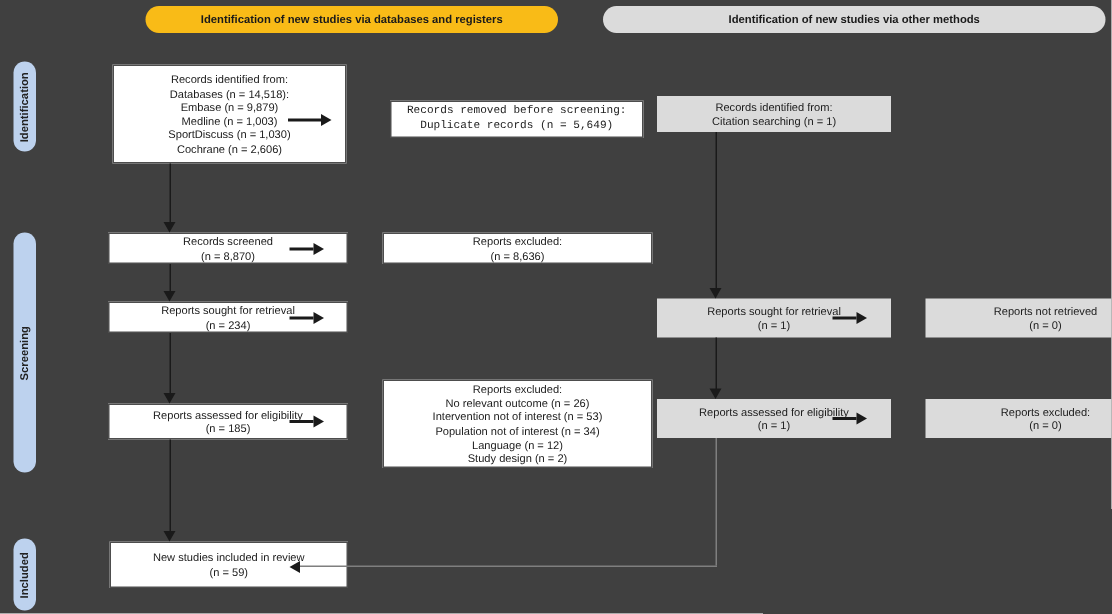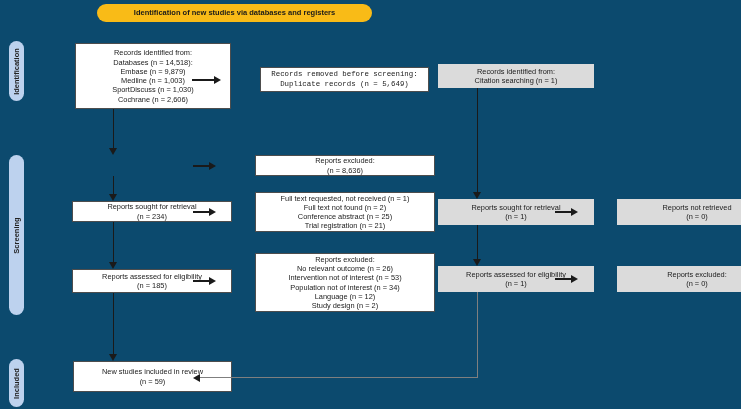--- a/index.html
+++ b/index.html
@@ -1,18 +1,18 @@
 <!DOCTYPE html>
 <html style="--banner-databases-bg: #F9BB17; --banner-other-bg: #DBDBDB; --stage-bg: #BDD2EE; --gray-box-bg: #DBDBDB; --box-border: #4D4D4D; --arrow: #1A1A1A; --elbow: #7F7F7F;"><head>
 <meta charset="utf-8">
 <title>PRISMA Flow Diagram</title>
 <style>
   html,body{margin:0;padding:0;background:#fff;}
   .canvas{
-    position:relative;width:741px;height:409px;background:#0c4a6e;
+    position:relative;width:741px;height:409px;background:#404040;
     font-family:"Liberation Sans",sans-serif;color:#1a1a1a;overflow:hidden;
   }
   .banner{
     position:absolute;top:4px;height:18px;border-radius:9px;
     display:flex;align-items:center;justify-content:center;text-align:center;
     font-size:7.5px;font-weight:bold;line-height:1.1;
   }
   .banner.yellow{left:97px;width:275px;background:var(--banner-databases-bg);}
   .banner.gray{left:402px;width:335px;background:var(--banner-other-bg);}
   .stage{
@@ -41,20 +41,21 @@
   .arr.down{border-left:4px solid transparent;border-right:4px solid transparent;border-top:7px solid var(--arrow);}
   .arr.right{border-top:4px solid transparent;border-bottom:4px solid transparent;border-left:7px solid var(--arrow);}
   .arr.left{border-top:4px solid transparent;border-bottom:4px solid transparent;border-right:7px solid var(--arrow);}
 </style>
 </head>
 <body>
 
 <div class="canvas">
 
   <div class="banner yellow">Identification of new studies via databases and registers</div>
+  <div class="banner gray">Identification of new studies via other methods</div>
 
   <div class="stage identification">
     <span>Identification</span>
   </div>
   <div class="stage screening">
     <span>Screening</span>
   </div>
   <div class="stage included">
     <span>Included</span>
   </div>
@@ -62,31 +63,29 @@
   <div class="box outlined" style="left:36px;top:43px;width:156px;height:66px;">Records identified from:
 Databases (n = 14,518):
 Embase (n = 9,879)
 Medline (n = 1,003)
 SportDiscuss (n = 1,030)
 Cochrane (n = 2,606)</div>
 
   <div class="box outlined" style="left:221px;top:67px;width:169px;height:25px;font-family:Liberation Mono, monospace;">Records removed before screening:
 Duplicate records (n = 5,649)</div>
 
+  <div class="box outlined" style="left:33px;top:155px;width:160px;height:21px;">Records screened
+(n = 8,870)</div>
 
   <div class="box outlined" style="left:216px;top:155px;width:180px;height:21px;">Reports excluded:
 (n = 8,636)</div>
 
   <div class="box outlined" style="left:33px;top:201px;width:160px;height:21px;">Reports sought for retrieval
 (n = 234)</div>
 
-  <div class="box outlined" style="left:216px;top:192px;width:180px;height:40px;">Full text requested, not received (n = 1)
-Full text not found (n = 2)
-Conference abstract (n = 25)
-Trial registration (n = 21)</div>
 
   <div class="box outlined" style="left:33px;top:269px;width:160px;height:24px;">Reports assessed for eligibility
 (n = 185)</div>
 
   <div class="box outlined" style="left:216px;top:253px;width:180px;height:59px;">Reports excluded:
 No relevant outcome (n = 26)
 Intervention not of interest (n = 53)
 Population not of interest (n = 34)
 Language (n = 12)
 Study design (n = 2)</div>

